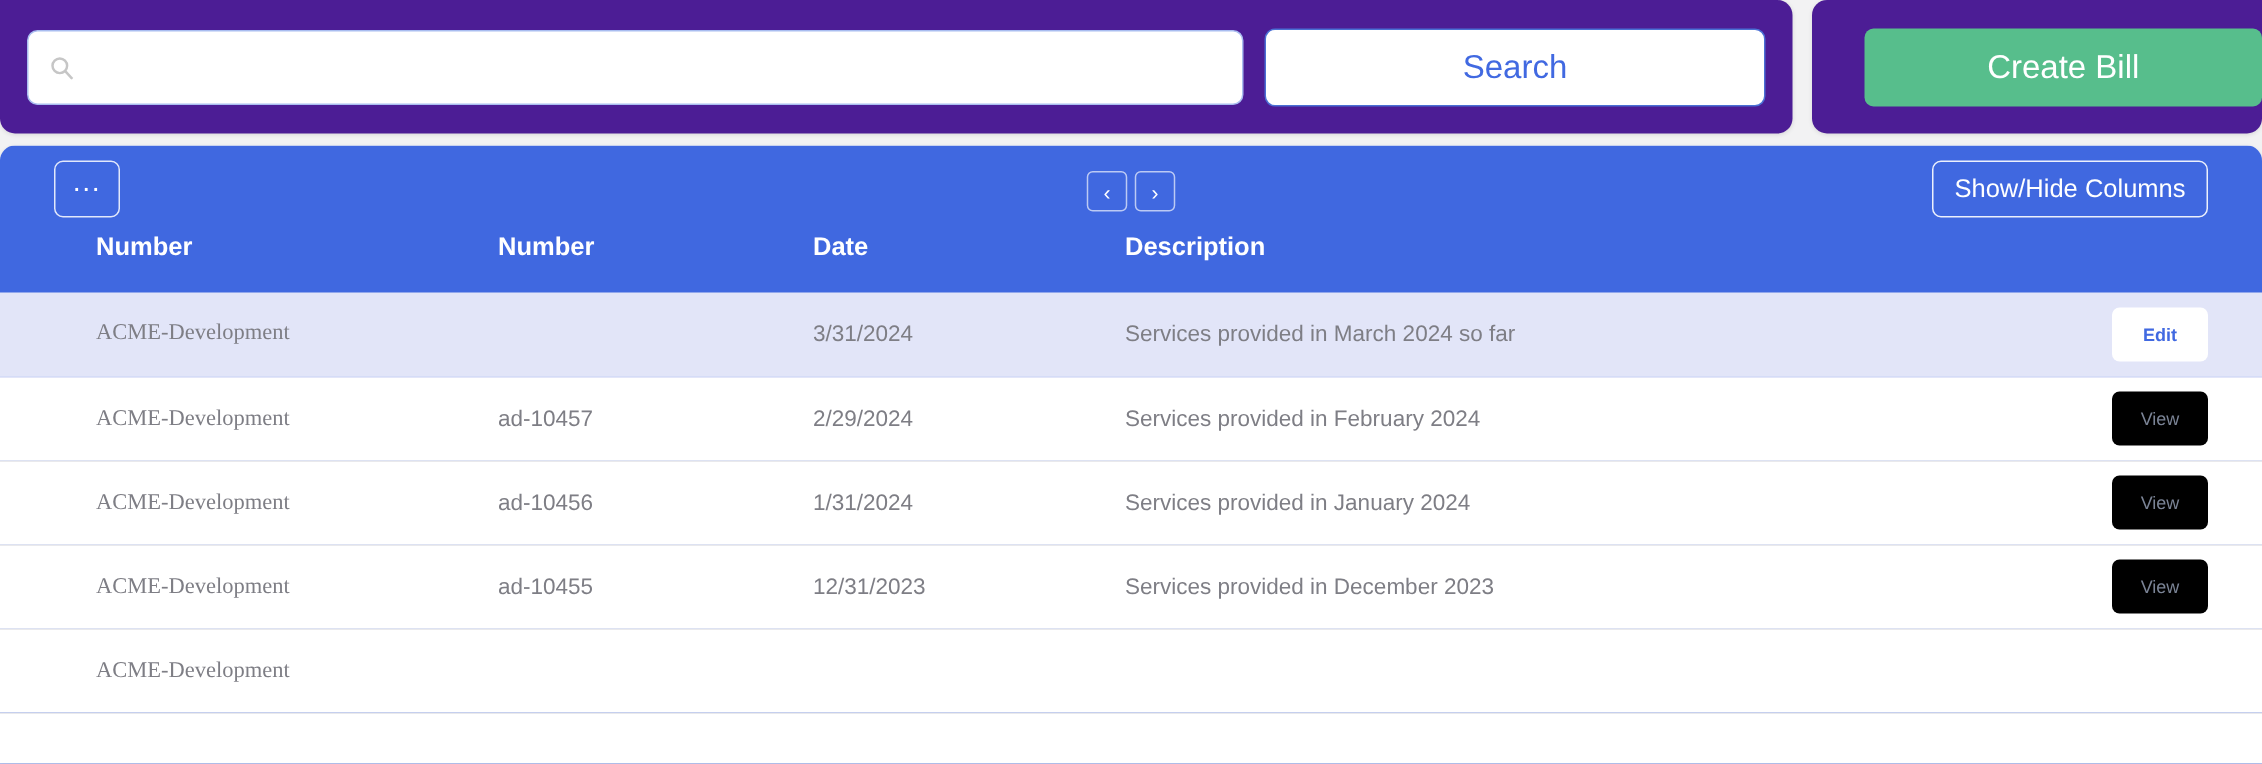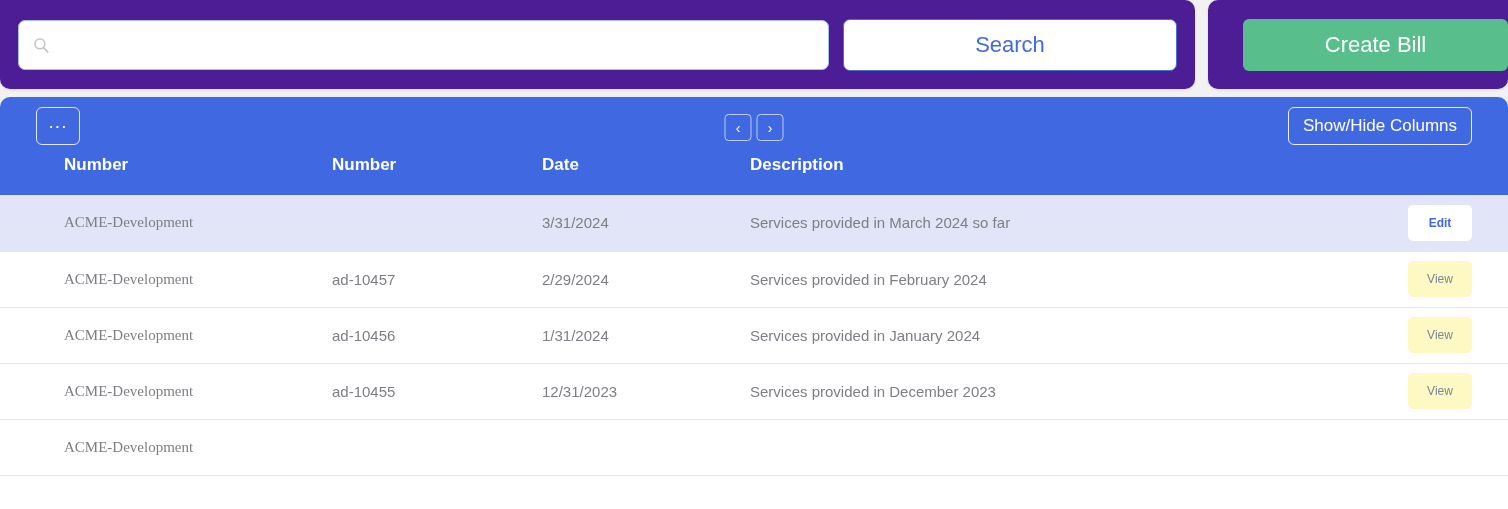--- a/index.html
+++ b/index.html
@@ -265,21 +265,21 @@
     cursor: pointer;
   }
 
   .row-btn.edit {
     background: #ffffff;
     color: #4169e1;
     font-weight: bold;
   }
 
   .row-btn.view {
-    background: #fef9c3;
+    background: #000000;
     color: #7b8496;
   }
 </style>
 </head>
 <body>
 
 <div class="topbar">
 
   <div class="card search-card">
     <div class="search-input-wrap">

